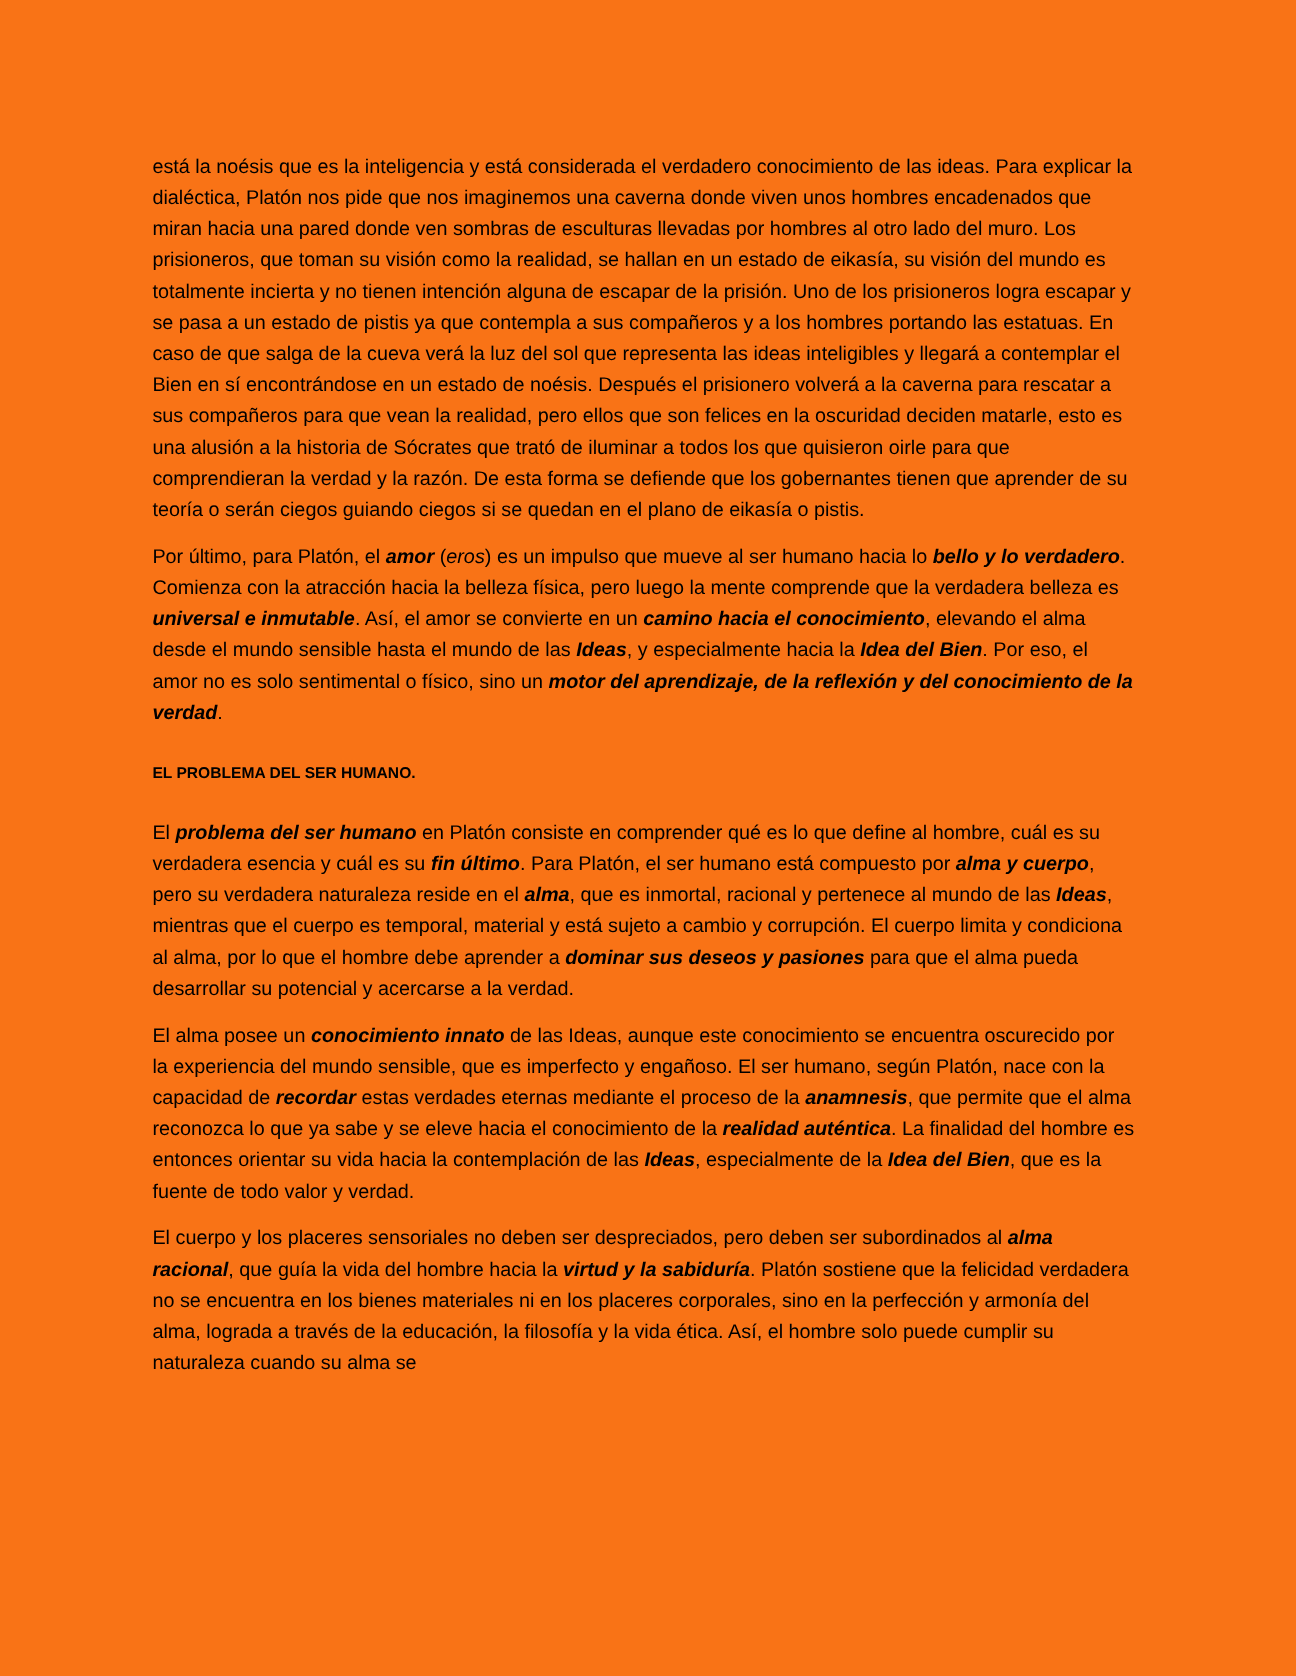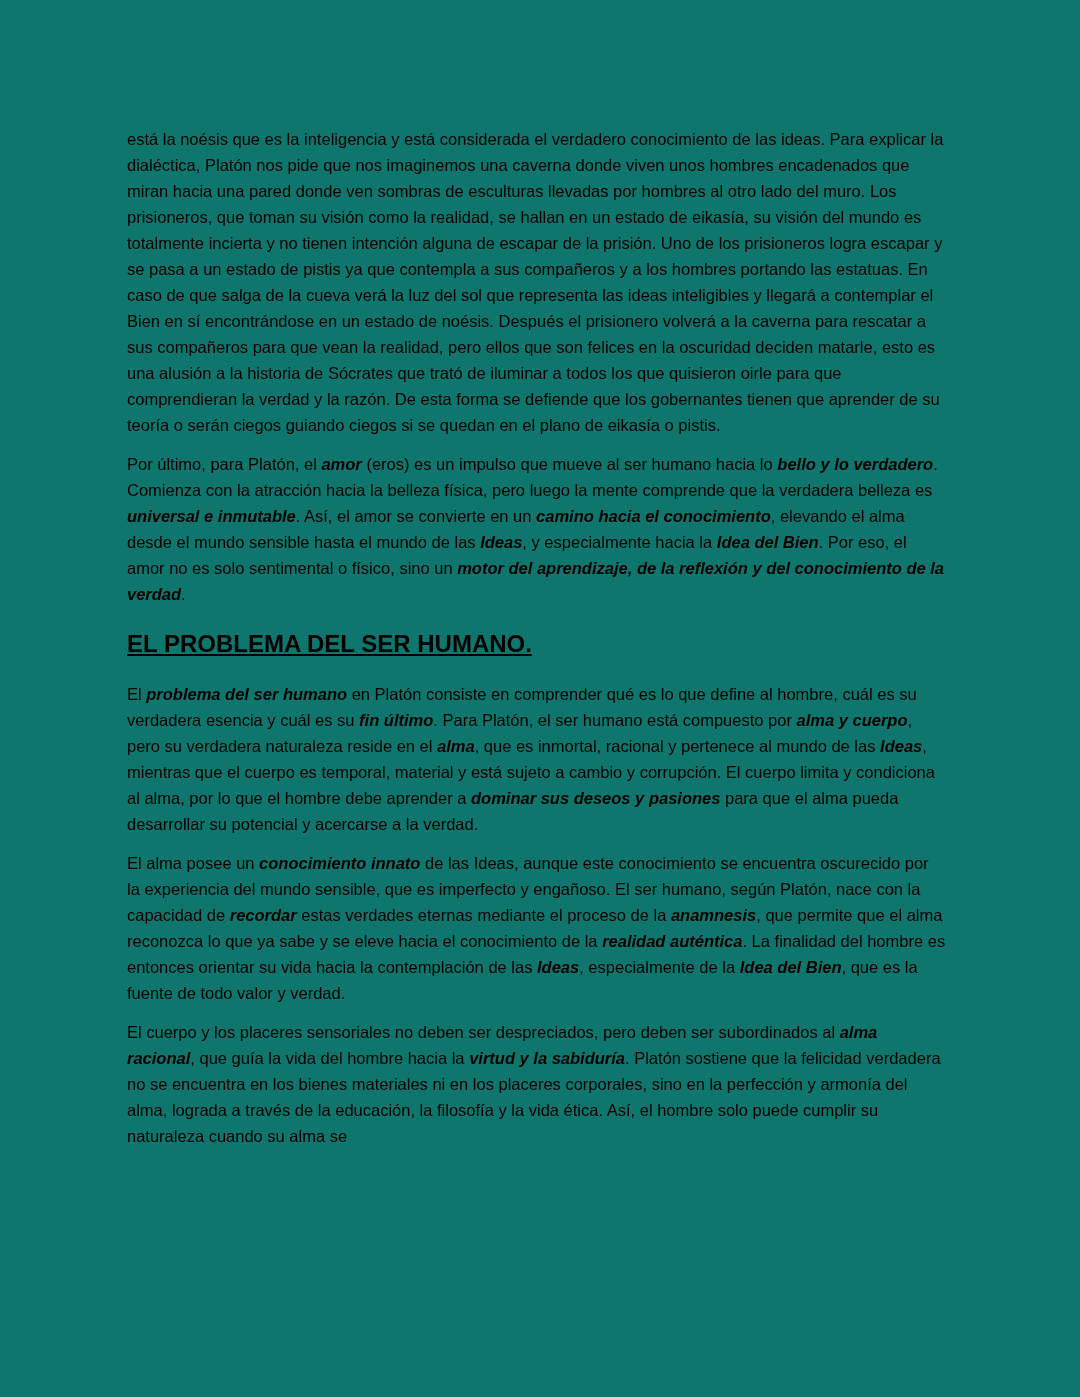--- a/index.html
+++ b/index.html
@@ -11,42 +11,41 @@
   body {
     width: 1080px;
     height: 1397px;
     font-family: "Liberation Sans", "DejaVu Sans", sans-serif;
     color: #000000;
     overflow: hidden;
   }
   .doc-page {
     width: 1080px;
     height: 1397px;
-    background: #0f766e;
+    background: #f97316;
   }
   .doc-content {
     padding: 126px 134px 60px 127px;
   }
   .doc-content p.paragraph {
     margin: 0 0 13px 0;
     font-size: 16.5px;
     line-height: 26px;
     text-align: left;
     color: #000000;
   }
   .doc-content h2.heading {
     margin: 24px 0 24px 0;
-    font-size: 24px;
+    font-size: 13px;
     line-height: 26px;
     font-weight: bold;
     color: #000000;
-    text-decoration: underline;
   }
   .bold { font-weight: bold; font-style: italic; }
-  .italic { }
+  .italic { font-style: italic; }
 </style>
 </head>
 <body>
 
 <div class="doc-page">
   <div class="doc-content">
       <p class="paragraph"><span>está la noésis que es la inteligencia y está considerada el verdadero conocimiento de las ideas. Para explicar la dialéctica, Platón nos pide que nos imaginemos una caverna donde viven unos hombres encadenados que miran hacia una pared donde ven sombras de esculturas llevadas por hombres al otro lado del muro. Los prisioneros, que toman su visión como la realidad, se hallan en un estado de eikasía, su visión del mundo es totalmente incierta y no tienen intención alguna de escapar de la prisión. Uno de los prisioneros logra escapar y se pasa a un estado de pistis ya que contempla a sus compañeros y a los hombres portando las estatuas. En caso de que salga de la cueva verá la luz del sol que representa las ideas inteligibles y llegará a contemplar el Bien en sí encontrándose en un estado de noésis. Después el prisionero volverá a la caverna para rescatar a sus compañeros para que vean la realidad, pero ellos que son felices en la oscuridad deciden matarle, esto es una alusión a la historia de Sócrates que trató de iluminar a todos los que quisieron oirle para que comprendieran la verdad y la razón. De esta forma se defiende que los gobernantes tienen que aprender de su teoría o serán ciegos guiando ciegos si se quedan en el plano de eikasía o pistis.</span></p>
       <p class="paragraph"><span>Por último, para Platón, el </span><span class="bold">amor</span><span> (</span><span class="italic">eros</span><span>) es un impulso que mueve al ser humano hacia lo </span><span class="bold">bello y lo verdadero</span><span>. Comienza con la atracción hacia la belleza física, pero luego la mente comprende que la verdadera belleza es </span><span class="bold">universal e inmutable</span><span>. Así, el amor se convierte en un </span><span class="bold">camino hacia el conocimiento</span><span>, elevando el alma desde el mundo sensible hasta el mundo de las </span><span class="bold">Ideas</span><span>, y especialmente hacia la </span><span class="bold">Idea del Bien</span><span>. Por eso, el amor no es solo sentimental o físico, sino un </span><span class="bold">motor del aprendizaje, de la reflexión y del conocimiento de la verdad</span><span>.</span></p>
       <h2 class="heading"><span>EL PROBLEMA DEL SER HUMANO.</span></h2>
       <p class="paragraph"><span>El </span><span class="bold">problema del ser humano</span><span> en Platón consiste en comprender qué es lo que define al hombre, cuál es su verdadera esencia y cuál es su </span><span class="bold">fin último</span><span>. Para Platón, el ser humano está compuesto por </span><span class="bold">alma y cuerpo</span><span>, pero su verdadera naturaleza reside en el </span><span class="bold">alma</span><span>, que es inmortal, racional y pertenece al mundo de las </span><span class="bold">Ideas</span><span>, mientras que el cuerpo es temporal, material y está sujeto a cambio y corrupción. El cuerpo limita y condiciona al alma, por lo que el hombre debe aprender a </span><span class="bold">dominar sus deseos y pasiones</span><span> para que el alma pueda desarrollar su potencial y acercarse a la verdad.</span></p>

